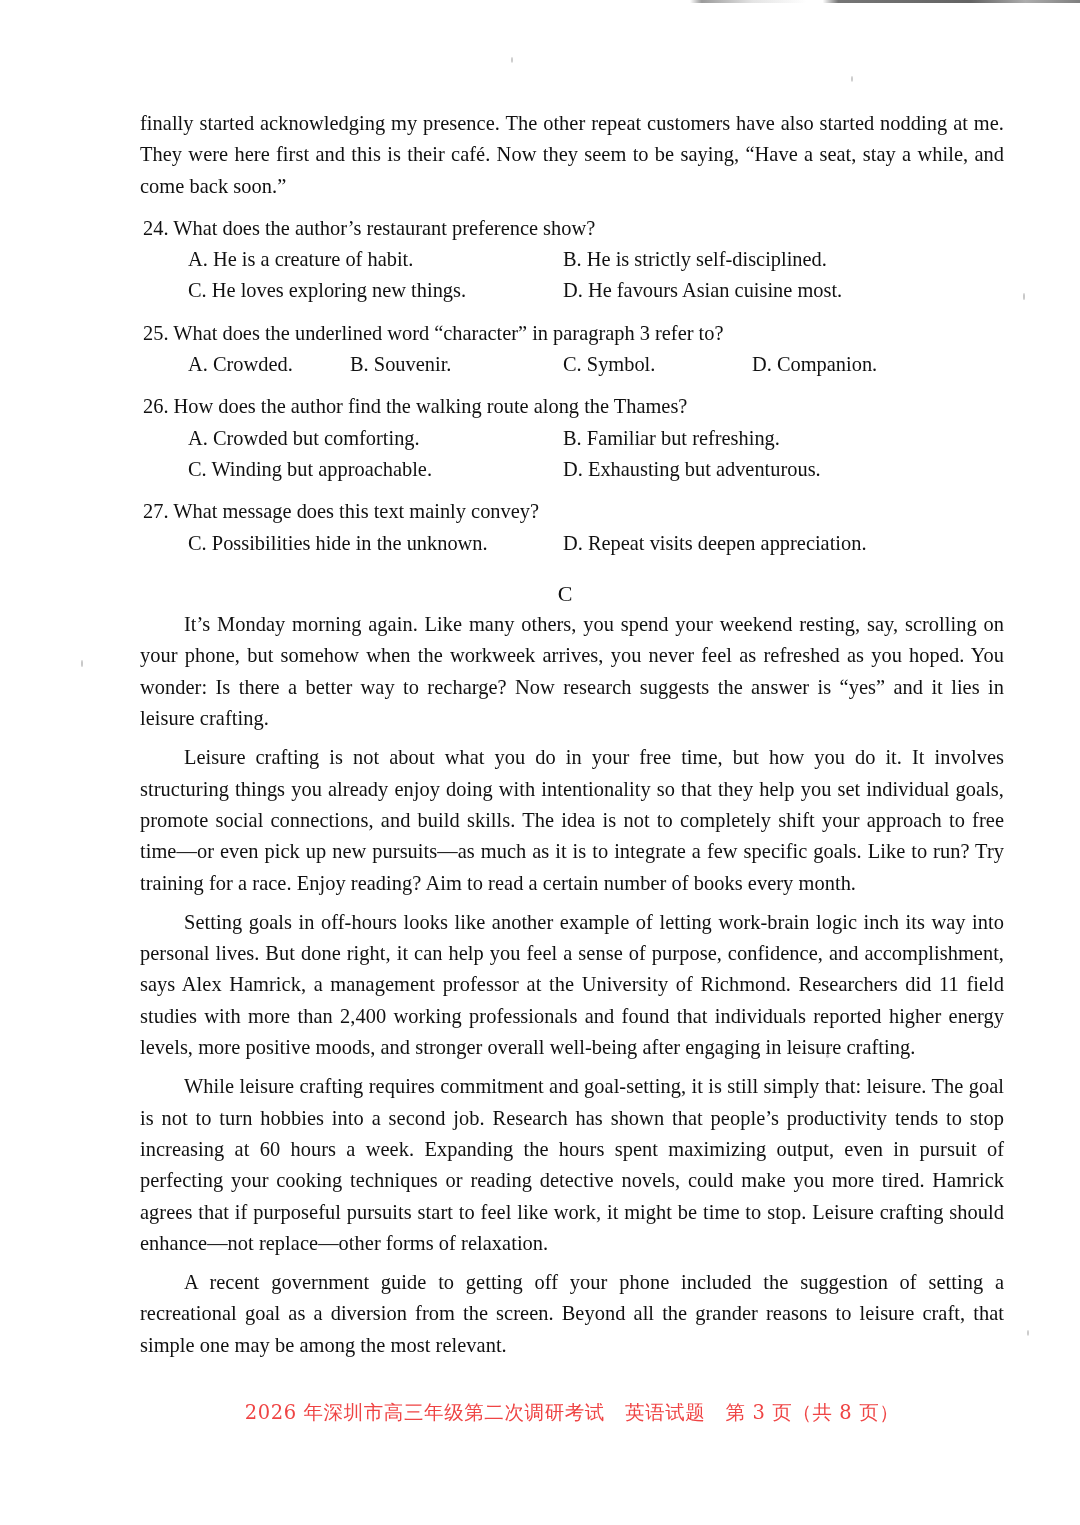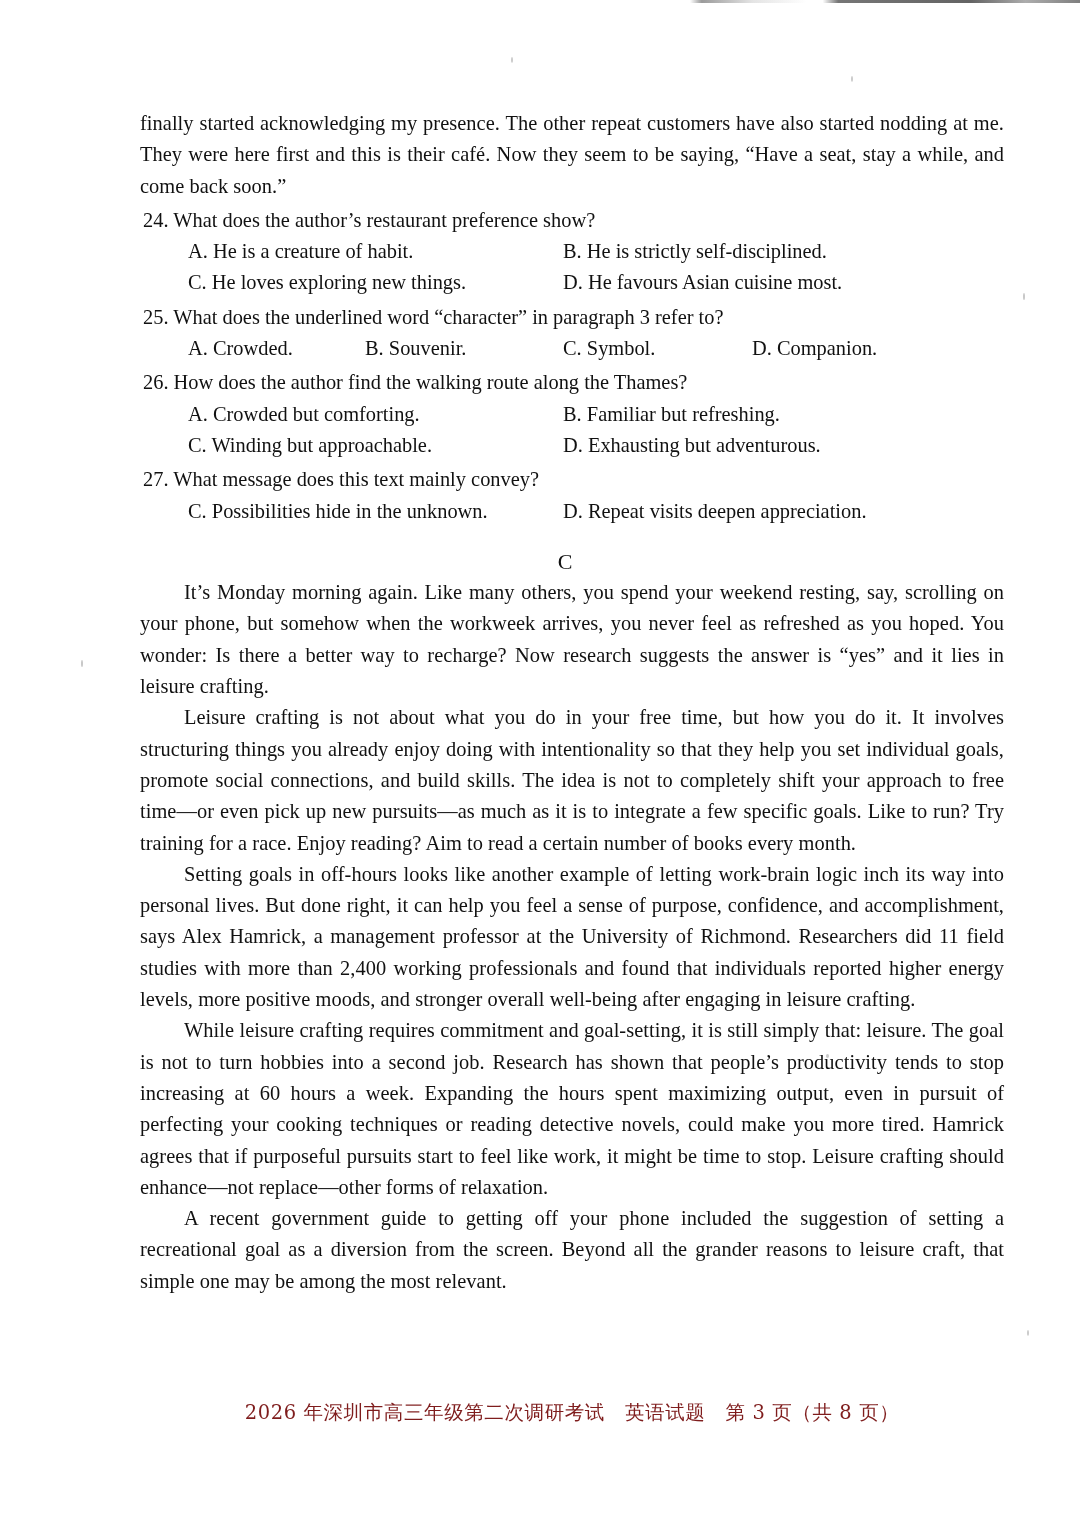--- a/index.html
+++ b/index.html
@@ -62,24 +62,24 @@
   }
 
   
   p.cont {
     margin-top: 108px;
   }
 
   p.para {
     text-indent: 44px;
   }
-  p.para + p.para { margin-top: 0; }
+  p.para + p.para { margin-top: 8px; }
 
   
-  .q-block { margin-top: 3px; }
+  .q-block { margin-top: 11px; }
   .q-stem {
     font-size: 20.4px;
     line-height: 31.3px;
     margin: 0;
     padding-left: 3px;
     white-space: nowrap;
   }
   .opt-row {
     font-size: 20.4px;
     line-height: 31.3px;
@@ -89,21 +89,21 @@
   }
   .opt {
     position: absolute;
     top: 0;
   }
   .opt.c1 { left: 48px;  }
   .opt.c2 { left: 423px; }
 
   
   .opt.q4a { left: 48px;  }
-  .opt.q4b { left: 225px; text-align: right; }
+  .opt.q4b { left: 210px; text-align: right; }
   .opt.q4c { left: 423px; text-align: center; }
   .opt.q4d { left: 612px; }
 
   
   .section-letter {
     text-align: center;
     font-size: 22px;
     line-height: 31.3px;
     margin: 19px 0 0 0;
     padding-right: 14px;
@@ -114,21 +114,21 @@
   .footer {
     position: absolute;
     left: 140px;
     top: 1399px;
     width: 864px;
     text-align: center;
     font-size: 19.5px;
     line-height: 28px;
     font-family: "DejaVu Serif", "Liberation Serif", serif;
     letter-spacing: 0.6px;
-    color: #7f1d1d;
+    color: #ef4444;
     white-space: nowrap;
   }
 </style>
 </head>
 <body>
 
 <div class="scan-edge"></div>
 <div class="speck" style="left:511px; top:57px; width:2px; height:6px;"></div>
 <div class="speck" style="left:851px; top:76px; width:2px; height:6px;"></div>
 <div class="speck" style="left:1023px; top:293px; width:2px; height:7px;"></div>

